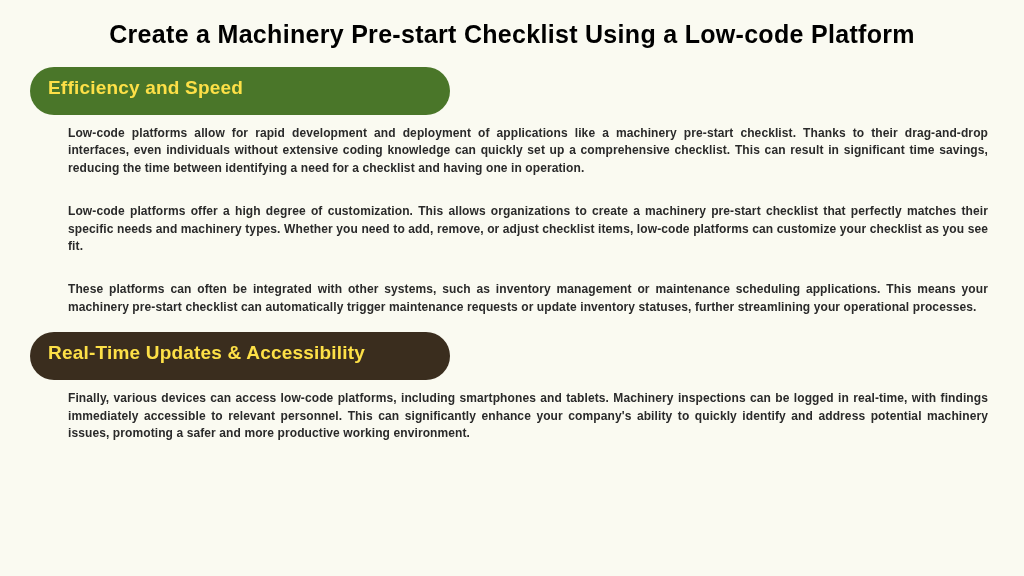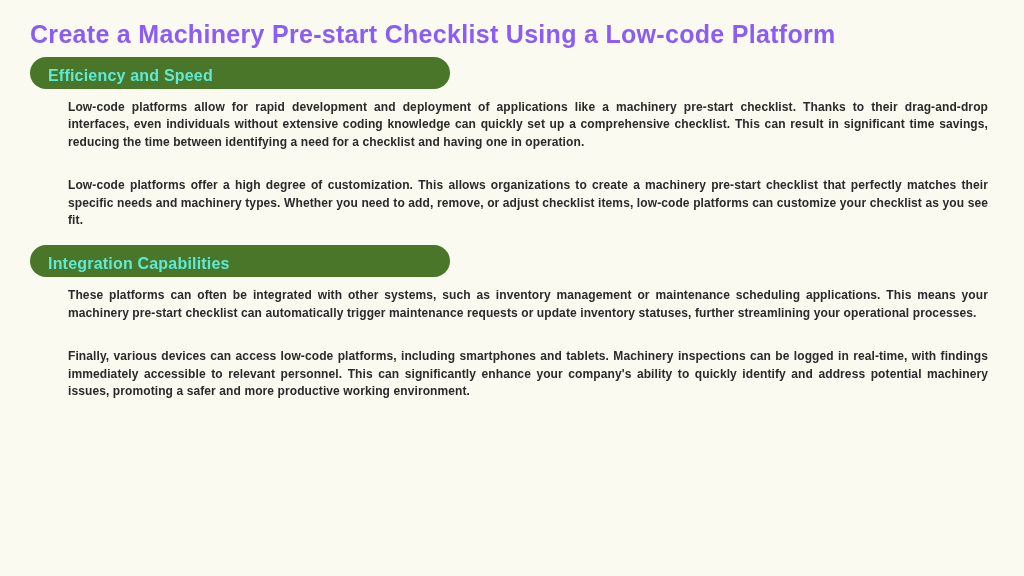--- a/index.html
+++ b/index.html
@@ -5,33 +5,34 @@
   * { margin: 0; padding: 0; box-sizing: border-box; }
   body {
     width: 1024px;
     height: 576px;
     background: #fafaf1;
     font-family: Arial, Helvetica, sans-serif;
     padding: 20px 30px 16px 30px;
     overflow: hidden;
   }
   .title {
-    color: #8b5cf6;
+    color: #000000;
     font-size: 25px;
     font-weight: 800;
-    margin-bottom: 8px;
+    text-align: center;
+    margin-bottom: 18px;
     letter-spacing: 0.3px;
   }
   .section { margin-bottom: 14px; }
   .pill {
     display: inline-block;
     border-radius: 26px;
-    padding: 10px 28px 4px 18px;
-    color: #5eead4;
-    font-size: 16px;
+    padding: 10px 28px 16px 18px;
+    color: #fde047;
+    font-size: 19px;
     font-weight: 700;
     min-width: 420px;
     letter-spacing: 0.2px;
   }
   .pill-green { background: #4a7629; }
   .pill-brown { background: #3a2d1e; }
   .body-text {
     color: #2a2a2a;
     font-size: 12px;
     line-height: 1.45;
@@ -49,19 +50,19 @@
 <div class="section">
   <div class="pill pill-green">Efficiency and Speed</div>
   <p class="body-text">Low-code platforms allow for rapid development and deployment of applications like a machinery pre-start checklist. Thanks to their drag-and-drop interfaces, even individuals without extensive coding knowledge can quickly set up a comprehensive checklist. This can result in significant time savings, reducing the time between identifying a need for a checklist and having one in operation.</p>
 </div>
 
 <div class="section">
   <p class="body-text">Low-code platforms offer a high degree of customization. This allows organizations to create a machinery pre-start checklist that perfectly matches their specific needs and machinery types. Whether you need to add, remove, or adjust checklist items, low-code platforms can customize your checklist as you see fit.</p>
 </div>
 
 <div class="section">
-  <div class="pill pill-green">Integration Capabilities</div>
   <p class="body-text">These platforms can often be integrated with other systems, such as inventory management or maintenance scheduling applications. This means your machinery pre-start checklist can automatically trigger maintenance requests or update inventory statuses, further streamlining your operational processes.</p>
 </div>
 
 <div class="section">
+  <div class="pill pill-brown">Real-Time Updates &amp; Accessibility</div>
   <p class="body-text">Finally, various devices can access low-code platforms, including smartphones and tablets. Machinery inspections can be logged in real-time, with findings immediately accessible to relevant personnel. This can significantly enhance your company's ability to quickly identify and address potential machinery issues, promoting a safer and more productive working environment.</p>
 </div>
 
 </body></html>

